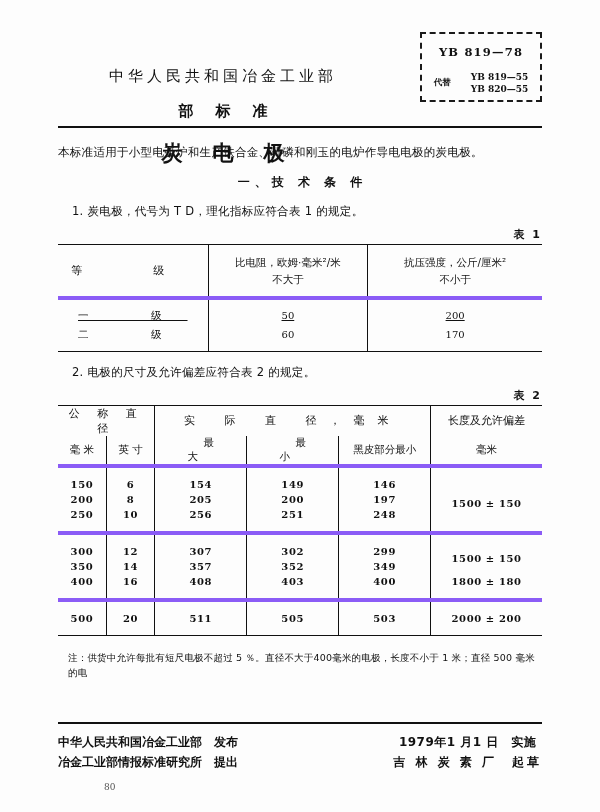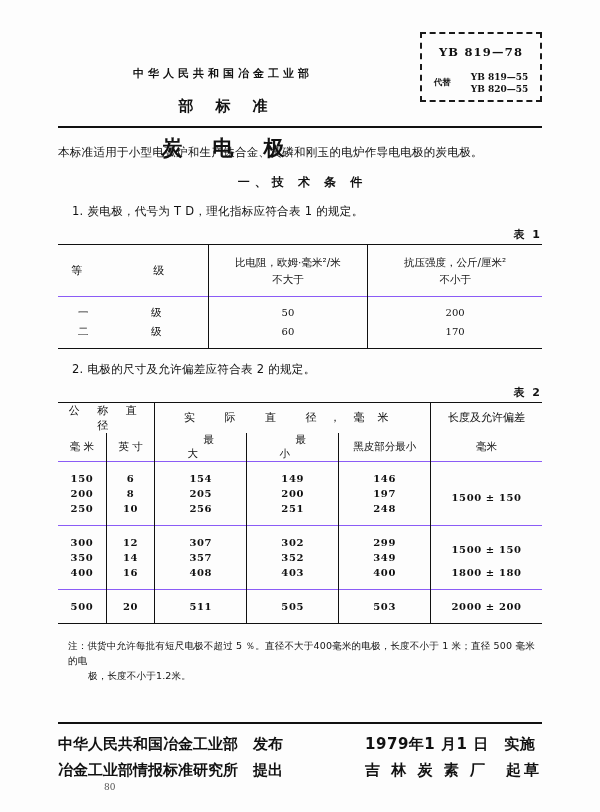--- a/index.html
+++ b/index.html
@@ -32,22 +32,22 @@
   
   .masthead {
     position: relative;
     padding-top: 68px;
     height: 118px;
     box-sizing: border-box;
   }
   .ministry {
     text-align: center;
     width: 330px;
-    font-size: 11px;
-    font-weight: bold;
+    font-size: 15px;
+    font-weight: normal;
     letter-spacing: 4px;
     line-height: 1.1;
   }
   .bu-biaozhun {
     text-align: center;
     width: 330px;
     font-size: 15px;
     font-weight: bold;
     letter-spacing: 22px;
     text-indent: 22px;
@@ -139,21 +139,21 @@
     border-collapse: collapse;
     font-size: 10.5px;
   }
   table td, table th {
     font-weight: normal;
     text-align: center;
     vertical-align: middle;
   }
   .tbl-top { border-top: 1.6px solid #111; }
   .tbl-bot { border-bottom: 1.6px solid #111; }
-  .hline   { border-bottom: 1px solid #8b5cf6; }
+  .hline   { border-bottom: 4px solid #8b5cf6; }
   .vline   { border-right: 1px solid #111; }
 
   
   .t1 .hdr td {
     padding: 9px 2px 9px;
     font-size: 10.5px;
     line-height: 1.55;
   }
   .t1 .grade-word {
     letter-spacing: 30px;
@@ -162,21 +162,21 @@
   }
   .t1 .data td {
     padding: 2.5px 2px;
     font-size: 10px;
     font-family: "DejaVu Serif", "Liberation Serif", serif;
   }
   .t1 .data td.cn {
     font-family: "DejaVu Sans", "Liberation Sans", sans-serif;
     font-size: 10.5px;
   }
-  .t1 .pad-top td { padding-top: 9px; }
+  .t1 .pad-top td { padding-top: 9px; text-decoration: underline; }
   .t1 .pad-bot td { padding-bottom: 9px; }
   .grade-cell { letter-spacing: 26px; text-indent: 26px; }
 
   
   .t2 td { padding: 0; }
   .t2 .h1 td {
     height: 30px;
     font-size: 11px;
   }
   .t2 .h2 td {
@@ -213,25 +213,25 @@
     top: 722px;
     width: 484px;
   }
   .footer-rule {
     border-top: 2px solid #111;
   }
   .footer-cols {
     display: flex;
     justify-content: space-between;
     margin-top: 8px;
-    font-size: 15px;
+    font-size: 12px;
     font-weight: bold;
     line-height: 1.7;
   }
-  .f-right { text-align: left; }
+  .f-right { text-align: center; }
   .f-right .l1 { letter-spacing: 0.5px; }
   .f-right .l2 { letter-spacing: 3px; }
   .f-left .l2 { letter-spacing: 0px; }
   .page-no {
     position: absolute;
     left: 104px;
     top: 782px;
     font-size: 9px;
     color: #555;
     font-family: "DejaVu Serif", "Liberation Serif", serif;
@@ -375,21 +375,20 @@
         <td class="vline">511</td>
         <td class="vline">505</td>
         <td class="vline">503</td>
         <td>2000 ± 200</td>
       </tr>
     </tbody>
       </table>
 
     <div class="note">
       <div>注：供货中允许每批有短尺电极不超过 5 ％。直径不大于400毫米的电极，长度不小于 1 米；直径 500 毫米的电</div>
-      <div class="note-body">极，长度不小于1.2米。</div>
     </div>
   </div>
 
   <div class="footer">
     <div class="footer-rule"></div>
     <div class="footer-cols">
       <div class="f-left">
         <div class="l1">中华人民共和国冶金工业部　发布</div>
         <div class="l2">冶金工业部情报标准研究所　提出</div>
       </div>

